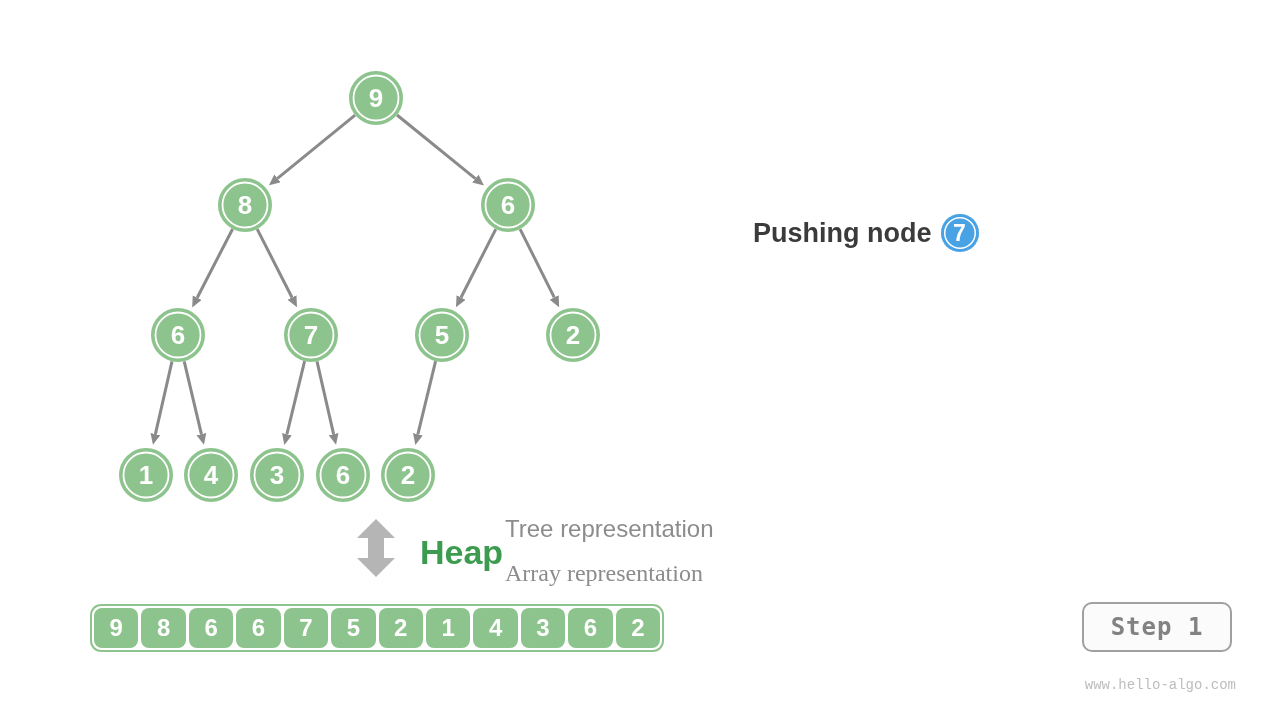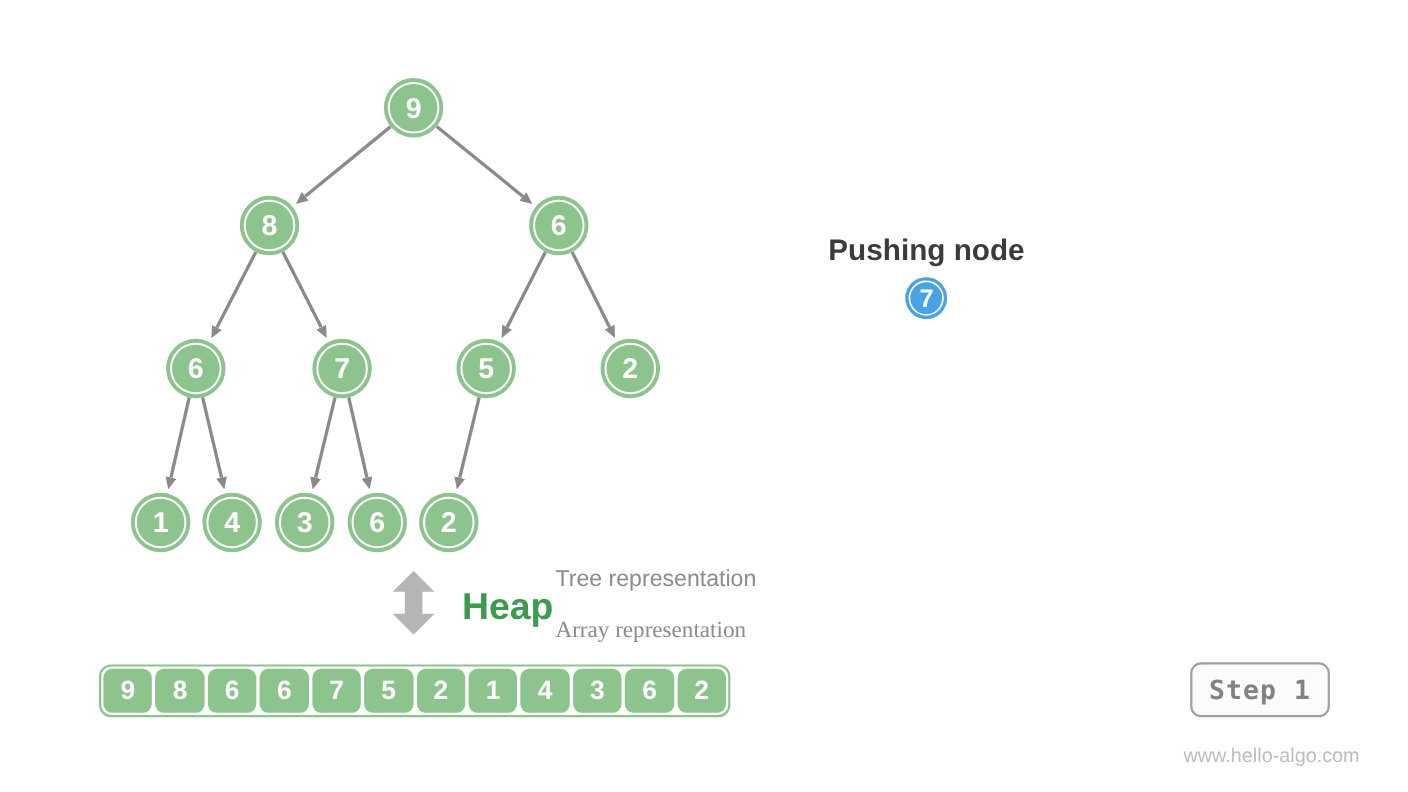--- a/index.html
+++ b/index.html
@@ -39,21 +39,20 @@
     left: 753px;
     top: 212px;
     height: 42px;
     display: flex;
     align-items: center;
     gap: 9px;
     font-size: 27px;
     font-weight: bold;
     color: var(--heading-text);
     white-space: nowrap;
-    flex-direction: column;
   }
   .inline-node {
     width: 38px;
     height: 38px;
     border-radius: 50%;
     background: var(--node-blue);
     box-shadow: inset 0 0 0 3px var(--node-blue), inset 0 0 0 4.5px #ffffff;
     color: #ffffff;
     font-size: 23px;
     font-weight: bold;
@@ -76,21 +75,21 @@
     position: absolute;
     left: 420px;
     top: 533px;
     font-size: 34px;
     font-weight: bold;
     color: var(--heap-green);
   }
   .caption {
     position: absolute;
     left: 505px;
-    font-size: 21px;
+    font-size: 24px;
     color: var(--muted-text);
     white-space: nowrap;
   }
   .caption.tree  { top: 515px; }
   .caption.array { top: 560px; font-family: Liberation Serif, serif; }
 
   
   .array-box {
     position: absolute;
     left: 90px;
@@ -115,42 +114,42 @@
     display: flex;
     align-items: center;
     justify-content: center;
   }
 
   
   .step-badge {
     position: absolute;
     left: 1082px;
     top: 602px;
-    width: 127px;
+    width: 150px;
     height: 50px;
     box-sizing: border-box;
     border: 2px solid var(--step-border);
     border-radius: 10px;
     background: #fbfbfb;
     display: flex;
     align-items: center;
     justify-content: center;
     font-family: "DejaVu Sans Mono", monospace;
     font-size: 24px;
     font-weight: bold;
     color: var(--step-text);
     letter-spacing: 1px;
     white-space: pre;
   }
   .watermark {
     position: absolute;
     right: 44px;
     top: 677px;
-    font-family: Liberation Sans, sans-serif;
-    font-size: 18px;
+    font-family: Liberation Mono, monospace;
+    font-size: 14px;
     color: var(--watermark);
     white-space: nowrap;
     margin-left: 12px;
   }
 </style>
 </head>
 <body>
 
 <div class="canvas">
 

